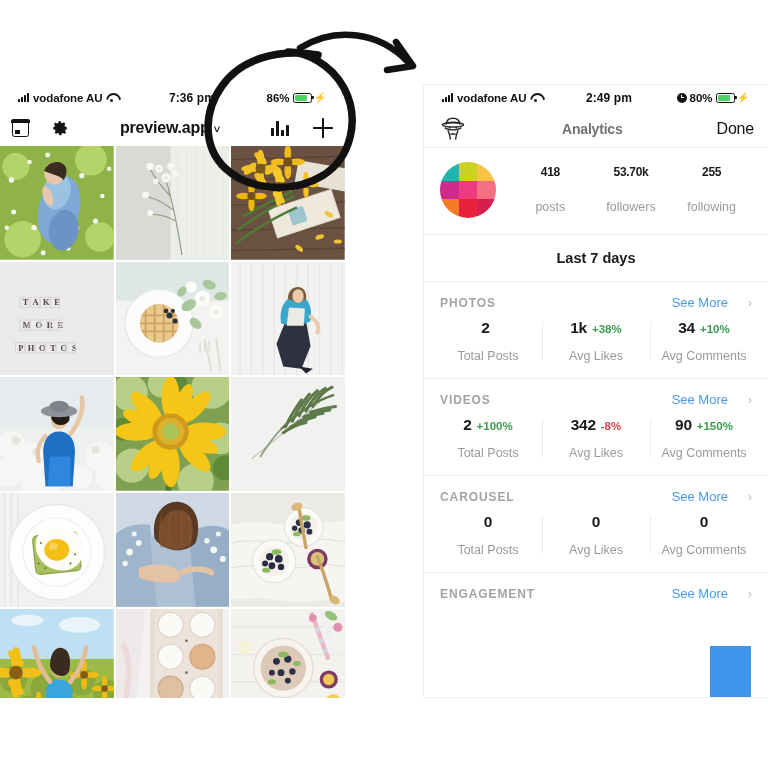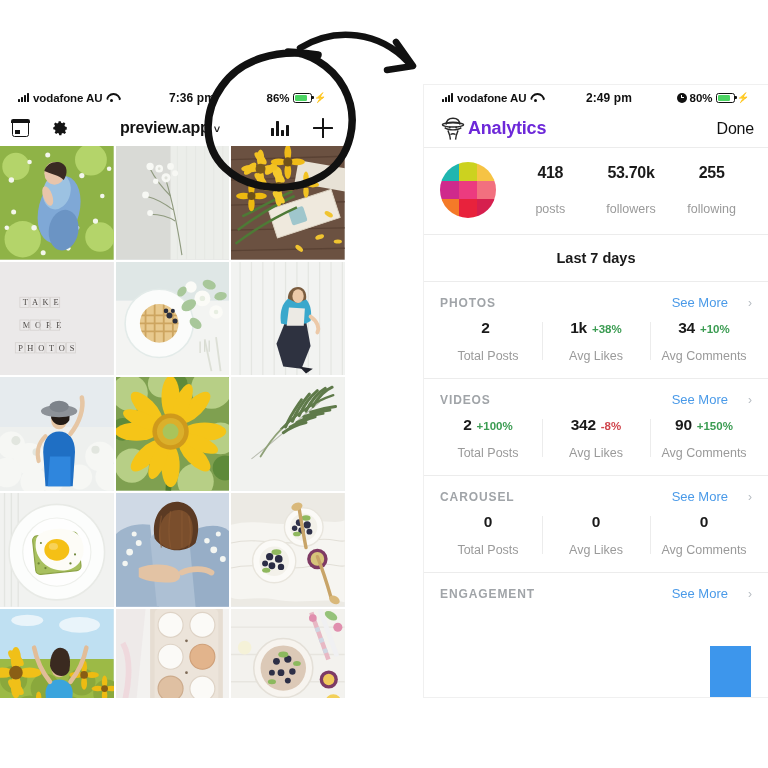--- a/index.html
+++ b/index.html
@@ -111,44 +111,44 @@
   .ico-plus{position:relative;width:20px;height:20px;}
   .ico-plus::before,.ico-plus::after{
     content:"";position:absolute;background:#141414;border-radius:.5px;
   }
   .ico-plus::before{left:0;top:9px;width:20px;height:2.1px;}
   .ico-plus::after{top:0;left:9px;height:20px;width:2.1px;}
 
   
   .grid{display:grid;grid-template-columns:repeat(3,1fr);gap:2px;background:#ffffff;}
   .cell{position:relative;width:100%;padding-top:100%;overflow:hidden;background:#eceff1;}
-  .cell > .art{position:absolute;inset:0;}
+  .cell > .art{position:absolute;inset:0;font-weight:bold;}
 
   
   .rnav{
     height:37px;display:flex;align-items:center;padding:0 14px;
     background:#fff;box-sizing:border-box;
   }
-  .rnav-title{flex:1 1 auto;text-align:left;font-size:18px;font-weight:bold;color:#6d28d9;letter-spacing:-.2px;}
+  .rnav-title{flex:1 1 auto;text-align:center;font-size:14px;font-weight:bold;color:#737373;letter-spacing:-.2px;}
   .rnav-done{font-size:16px;color:#111;letter-spacing:-.2px;flex:0 0 auto;}
   .spy{width:30px;height:24px;flex:0 0 auto;}
 
   .hairline{height:1px;background:#ececec;}
 
   
   .profile{
     display:flex;align-items:center;padding:14px 16px 16px 16px;
     box-sizing:border-box;
   }
   .avatar{width:56px;height:56px;border-radius:50%;overflow:hidden;flex:0 0 auto;
           display:grid;grid-template-columns:repeat(3,1fr);grid-template-rows:repeat(3,1fr);}
   .avatar div{width:100%;height:100%;}
   .stats{flex:1 1 auto;display:flex;justify-content:space-around;padding-left:14px;}
   .stat{text-align:center;min-width:64px;}
-  .stat .num{font-size:16px;font-weight:bold;color:#1a1a1a;line-height:1.15;letter-spacing:-.3px;}
+  .stat .num{font-size:12px;font-weight:bold;color:#1a1a1a;line-height:1.15;letter-spacing:-.3px;}
   .stat .lbl{font-size:12.5px;color:#9a9a9a;margin-top:20px;}
 
   
   .period{
     text-align:center;font-size:14.5px;font-weight:bold;color:#1a1a1a;
     padding:15px 0 15px;
   }
 
   
   .section{padding:0 0 0 0;}

